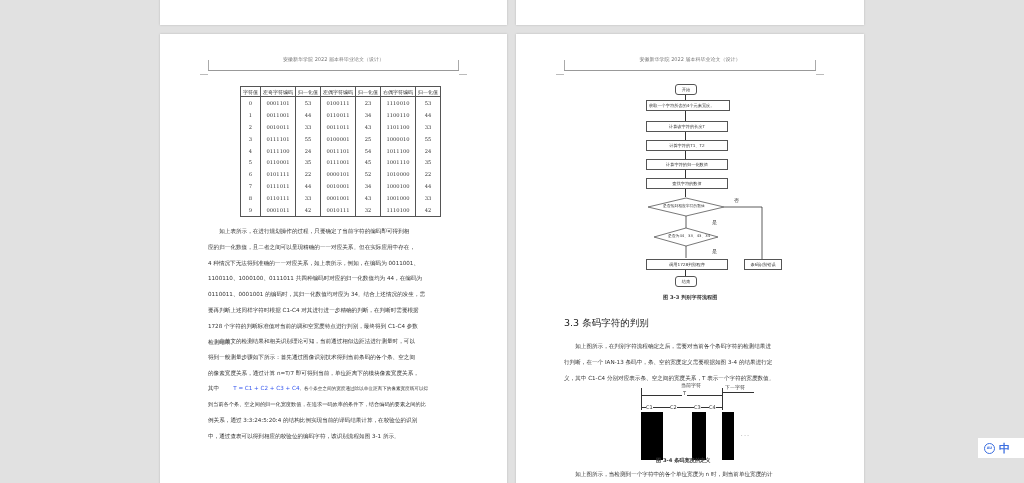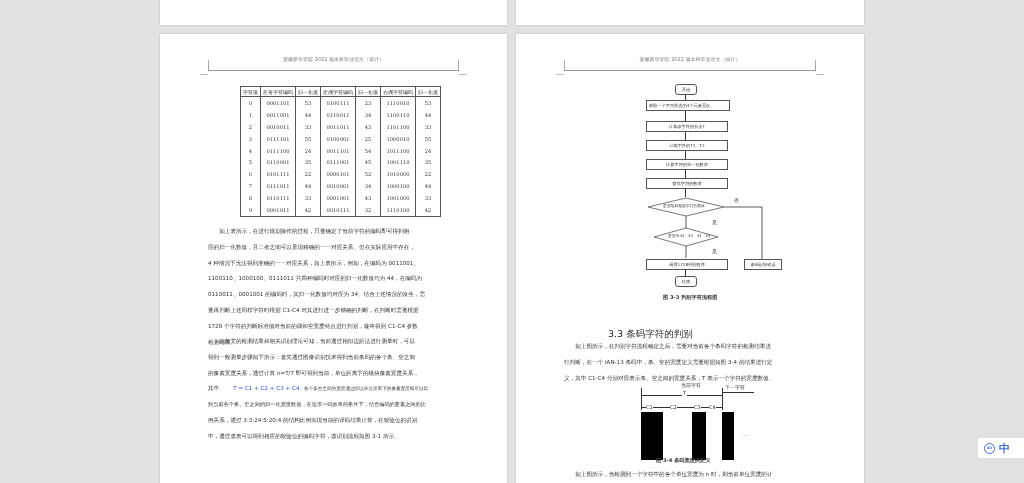--- a/index.html
+++ b/index.html
@@ -214,21 +214,21 @@
   <div class="fc-label" style="left:218px; top:163px;">否</div>
   <div class="fc-label" style="left:196px; top:185px;">是</div>
   <div class="fc-label" style="left:196px; top:214px;">是</div>
 
   <div class="fc-box" style="left:130px; top:225px; width:80px;">调用1728判别程序</div>
   <div class="fc-box" style="left:228px; top:225px; width:36px;">条码识别错误</div>
   <div class="fc-arrow" style="left:169px; top:236px; height:6px;"></div>
   <div class="fc-box fc-round" style="left:159px; top:242px; width:20px;">结束</div>
   <div class="caption" style="left:147px; top:260px;">图 3-3  判别字符流程图</div>
 
-  <div class="section-title" style="left:48px; top:294px;margin-left:44px;">3.3  条码字符的判别</div>
+  <div class="section-title" style="left:48px; top:283px;">3.3  条码字符的判别</div>
   <div class="para" style="left:48px; top:305px; width:262px;">
     <span class="ln">　　如上图所示，在判别字符流程确定之后，需要对当前各个条码字符的检测结果进</span>
     <span class="ln">行判断，在一个 IAN-13 条码中，条、空的宽度定义需要根据如图 3-4 的结果进行定</span>
     <span class="ln">义，其中 C1-C4 分别对应表示条、空之间的宽度关系，T 表示一个字符的宽度数值。</span>
   </div>
 
   <div style="position:absolute; left:125px; top:350px; width:110px; height:85px;">
     <div class="fc-label" style="left:40px; top:-2px;">当前字符</div>
     <div class="fc-label" style="left:84px; top:0px;">下一字符</div>
     <div style="position:absolute; left:0; top:4px; height:22px; border-left:1px solid #333;"></div>

